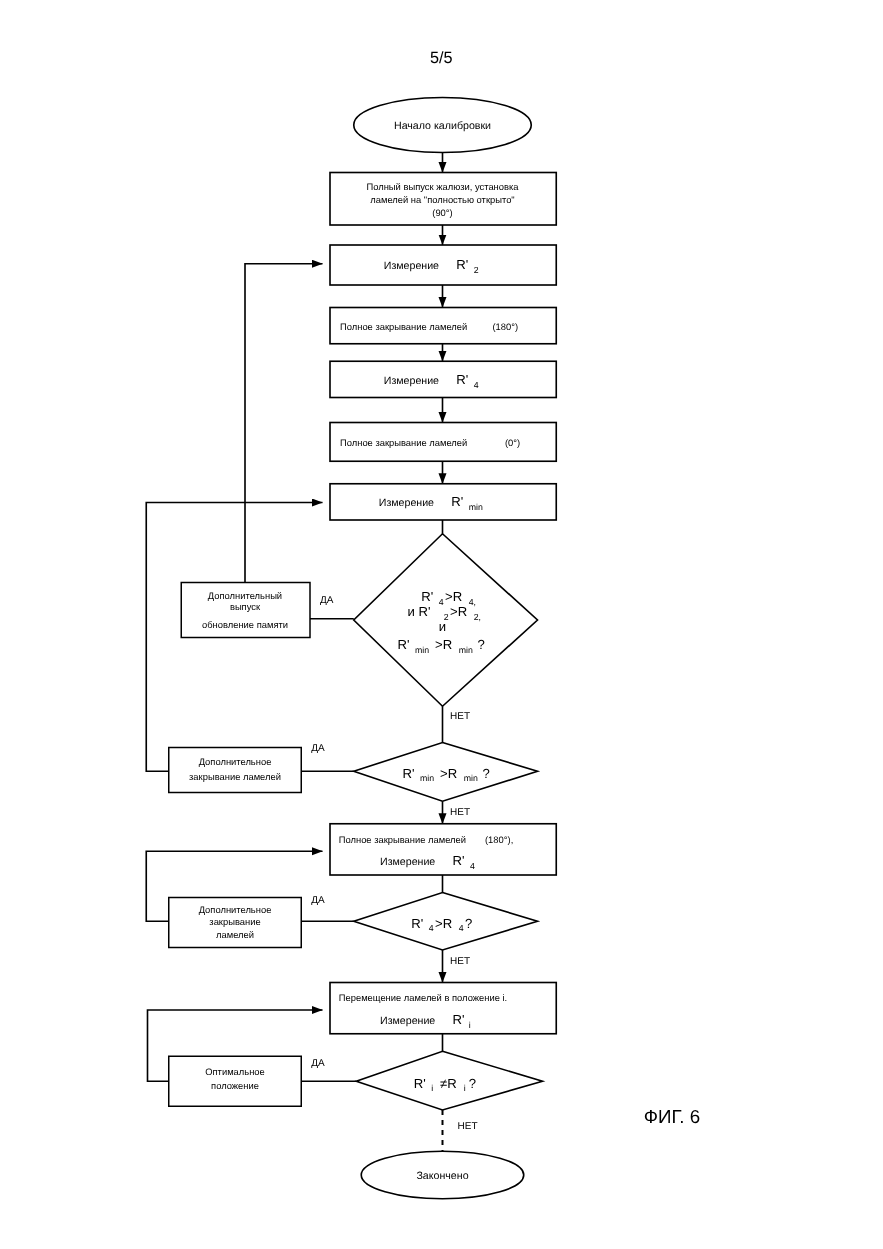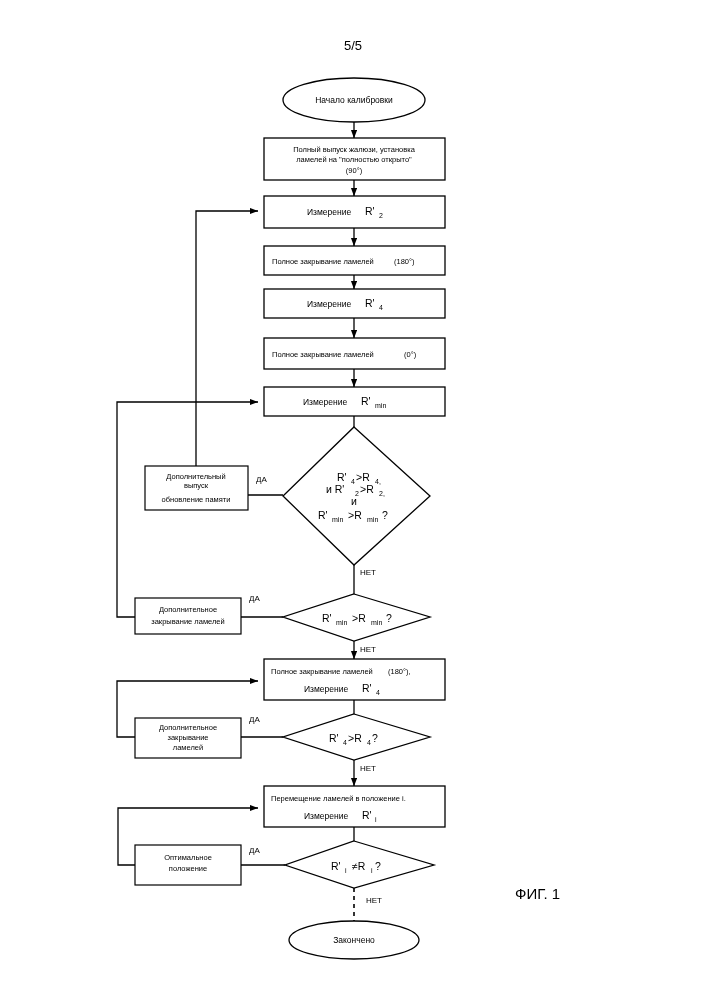--- a/index.html
+++ b/index.html
@@ -22,21 +22,21 @@
   .mid{text-anchor:middle;}
   .start{text-anchor:start;}
 </style>
 </head>
 <body>
 
 <div id="sheet">
 
   <div style="position:absolute;left:0;top:38px;width:706px;text-align:center;" class="t-page">5/5</div>
 
-  <div style="position:absolute;left:515px;top:885px;" class="t-fig">ФИГ. 1</div>
+  <div style="position:absolute;left:515px;top:885px;" class="t-fig">ФИГ. 6</div>
 
   <svg viewBox="0 0 706 999">
 
     <defs>
       <marker id="arr" markerWidth="9" markerHeight="9" refX="8.4" refY="3.2" orient="auto" markerUnits="userSpaceOnUse">
         <path d="M0,0 L8.6,3.2 L0,6.4 z" fill="#000"></path>
       </marker>
     </defs>
 
     <g>

